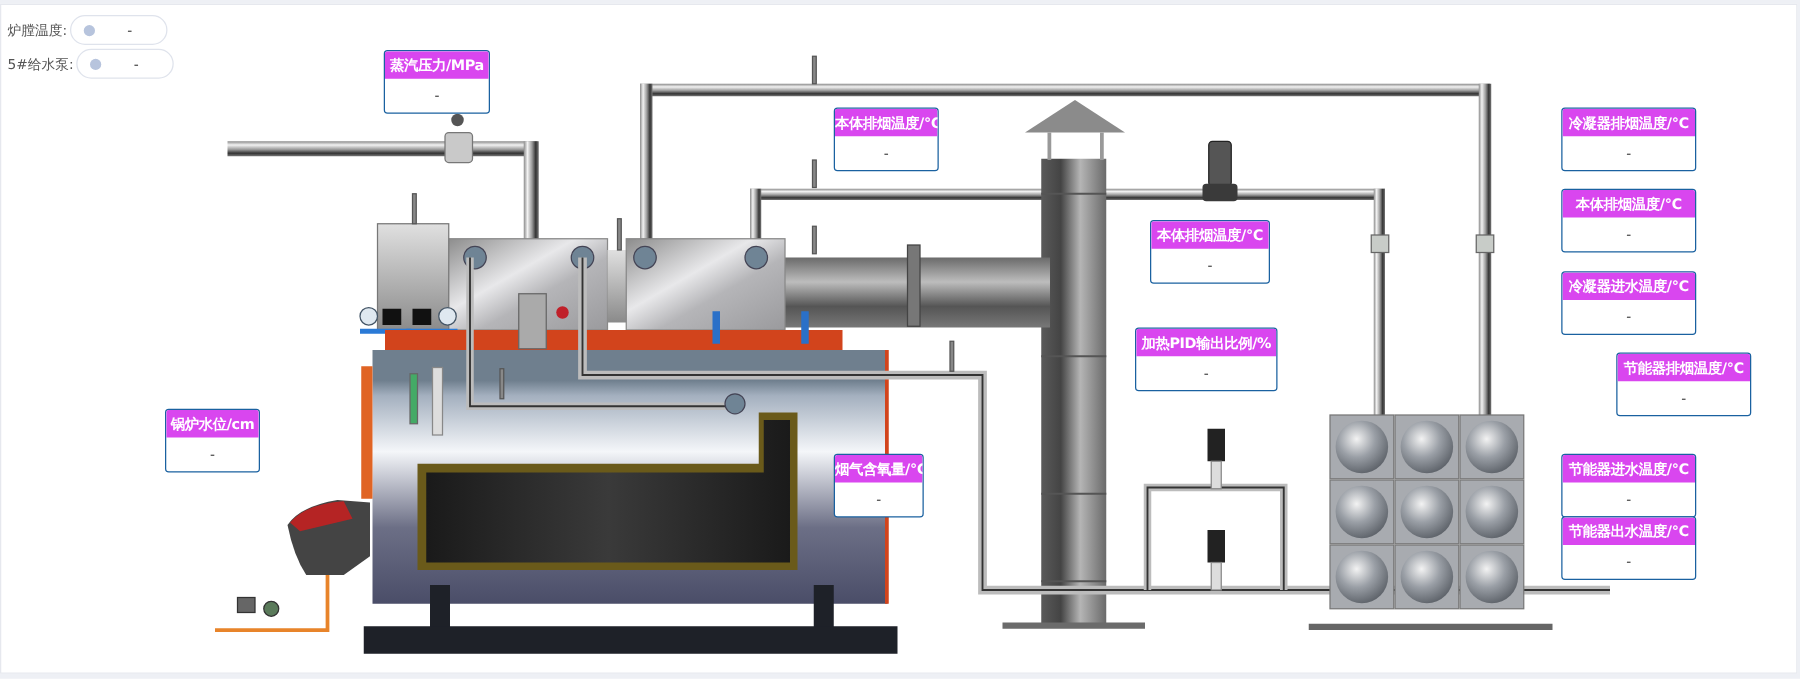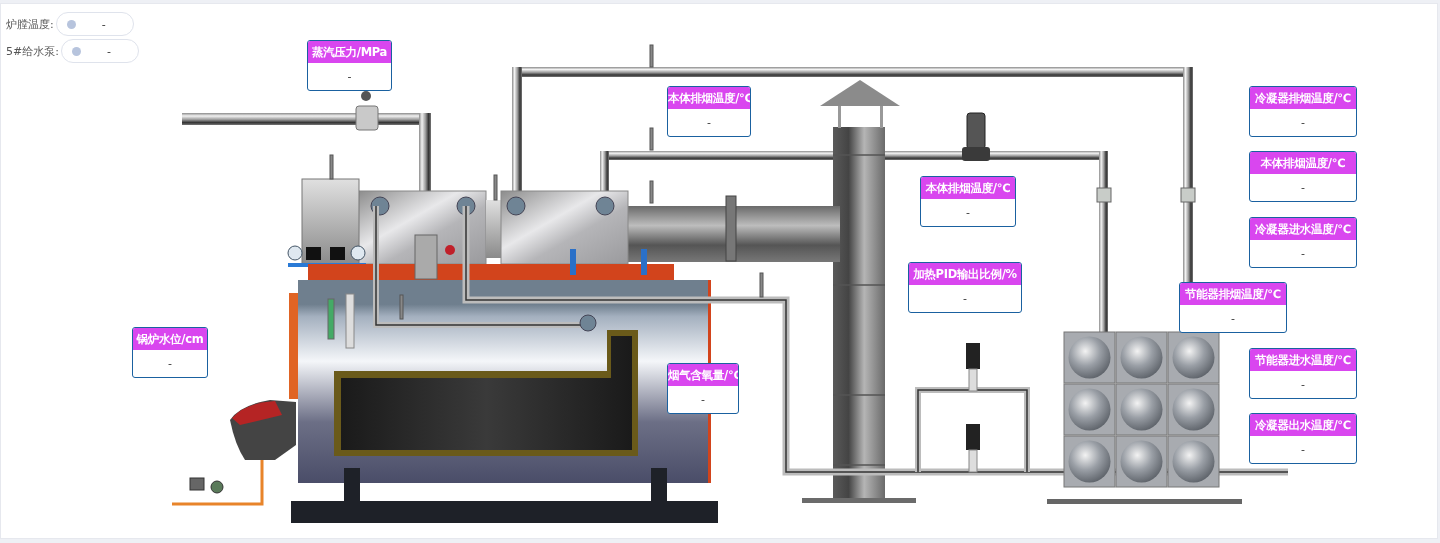--- a/index.html
+++ b/index.html
@@ -245,24 +245,24 @@
   <div class="g-val">-</div>
 </div>
 <div class="gauge" style="left:1249px;top:151px;width:106px">
   <div class="g-title">本体排烟温度/℃</div>
   <div class="g-val">-</div>
 </div>
 <div class="gauge" style="left:1249px;top:217px;width:106px">
   <div class="g-title">冷凝器进水温度/℃</div>
   <div class="g-val">-</div>
 </div>
-<div class="gauge" style="left:1179px;top:282px;width:106px">
+<div class="gauge" style="left:1293px;top:282px;width:106px">
   <div class="g-title">节能器排烟温度/℃</div>
   <div class="g-val">-</div>
 </div>
-<div class="gauge" style="left:1249px;top:348px;width:106px">
+<div class="gauge" style="left:1249px;top:363px;width:106px">
   <div class="g-title">节能器进水温度/℃</div>
   <div class="g-val">-</div>
 </div>
 <div class="gauge" style="left:1249px;top:413px;width:106px">
-  <div class="g-title">冷凝器出水温度/℃</div>
+  <div class="g-title">节能器出水温度/℃</div>
   <div class="g-val">-</div>
 </div>
 
 </body></html>

